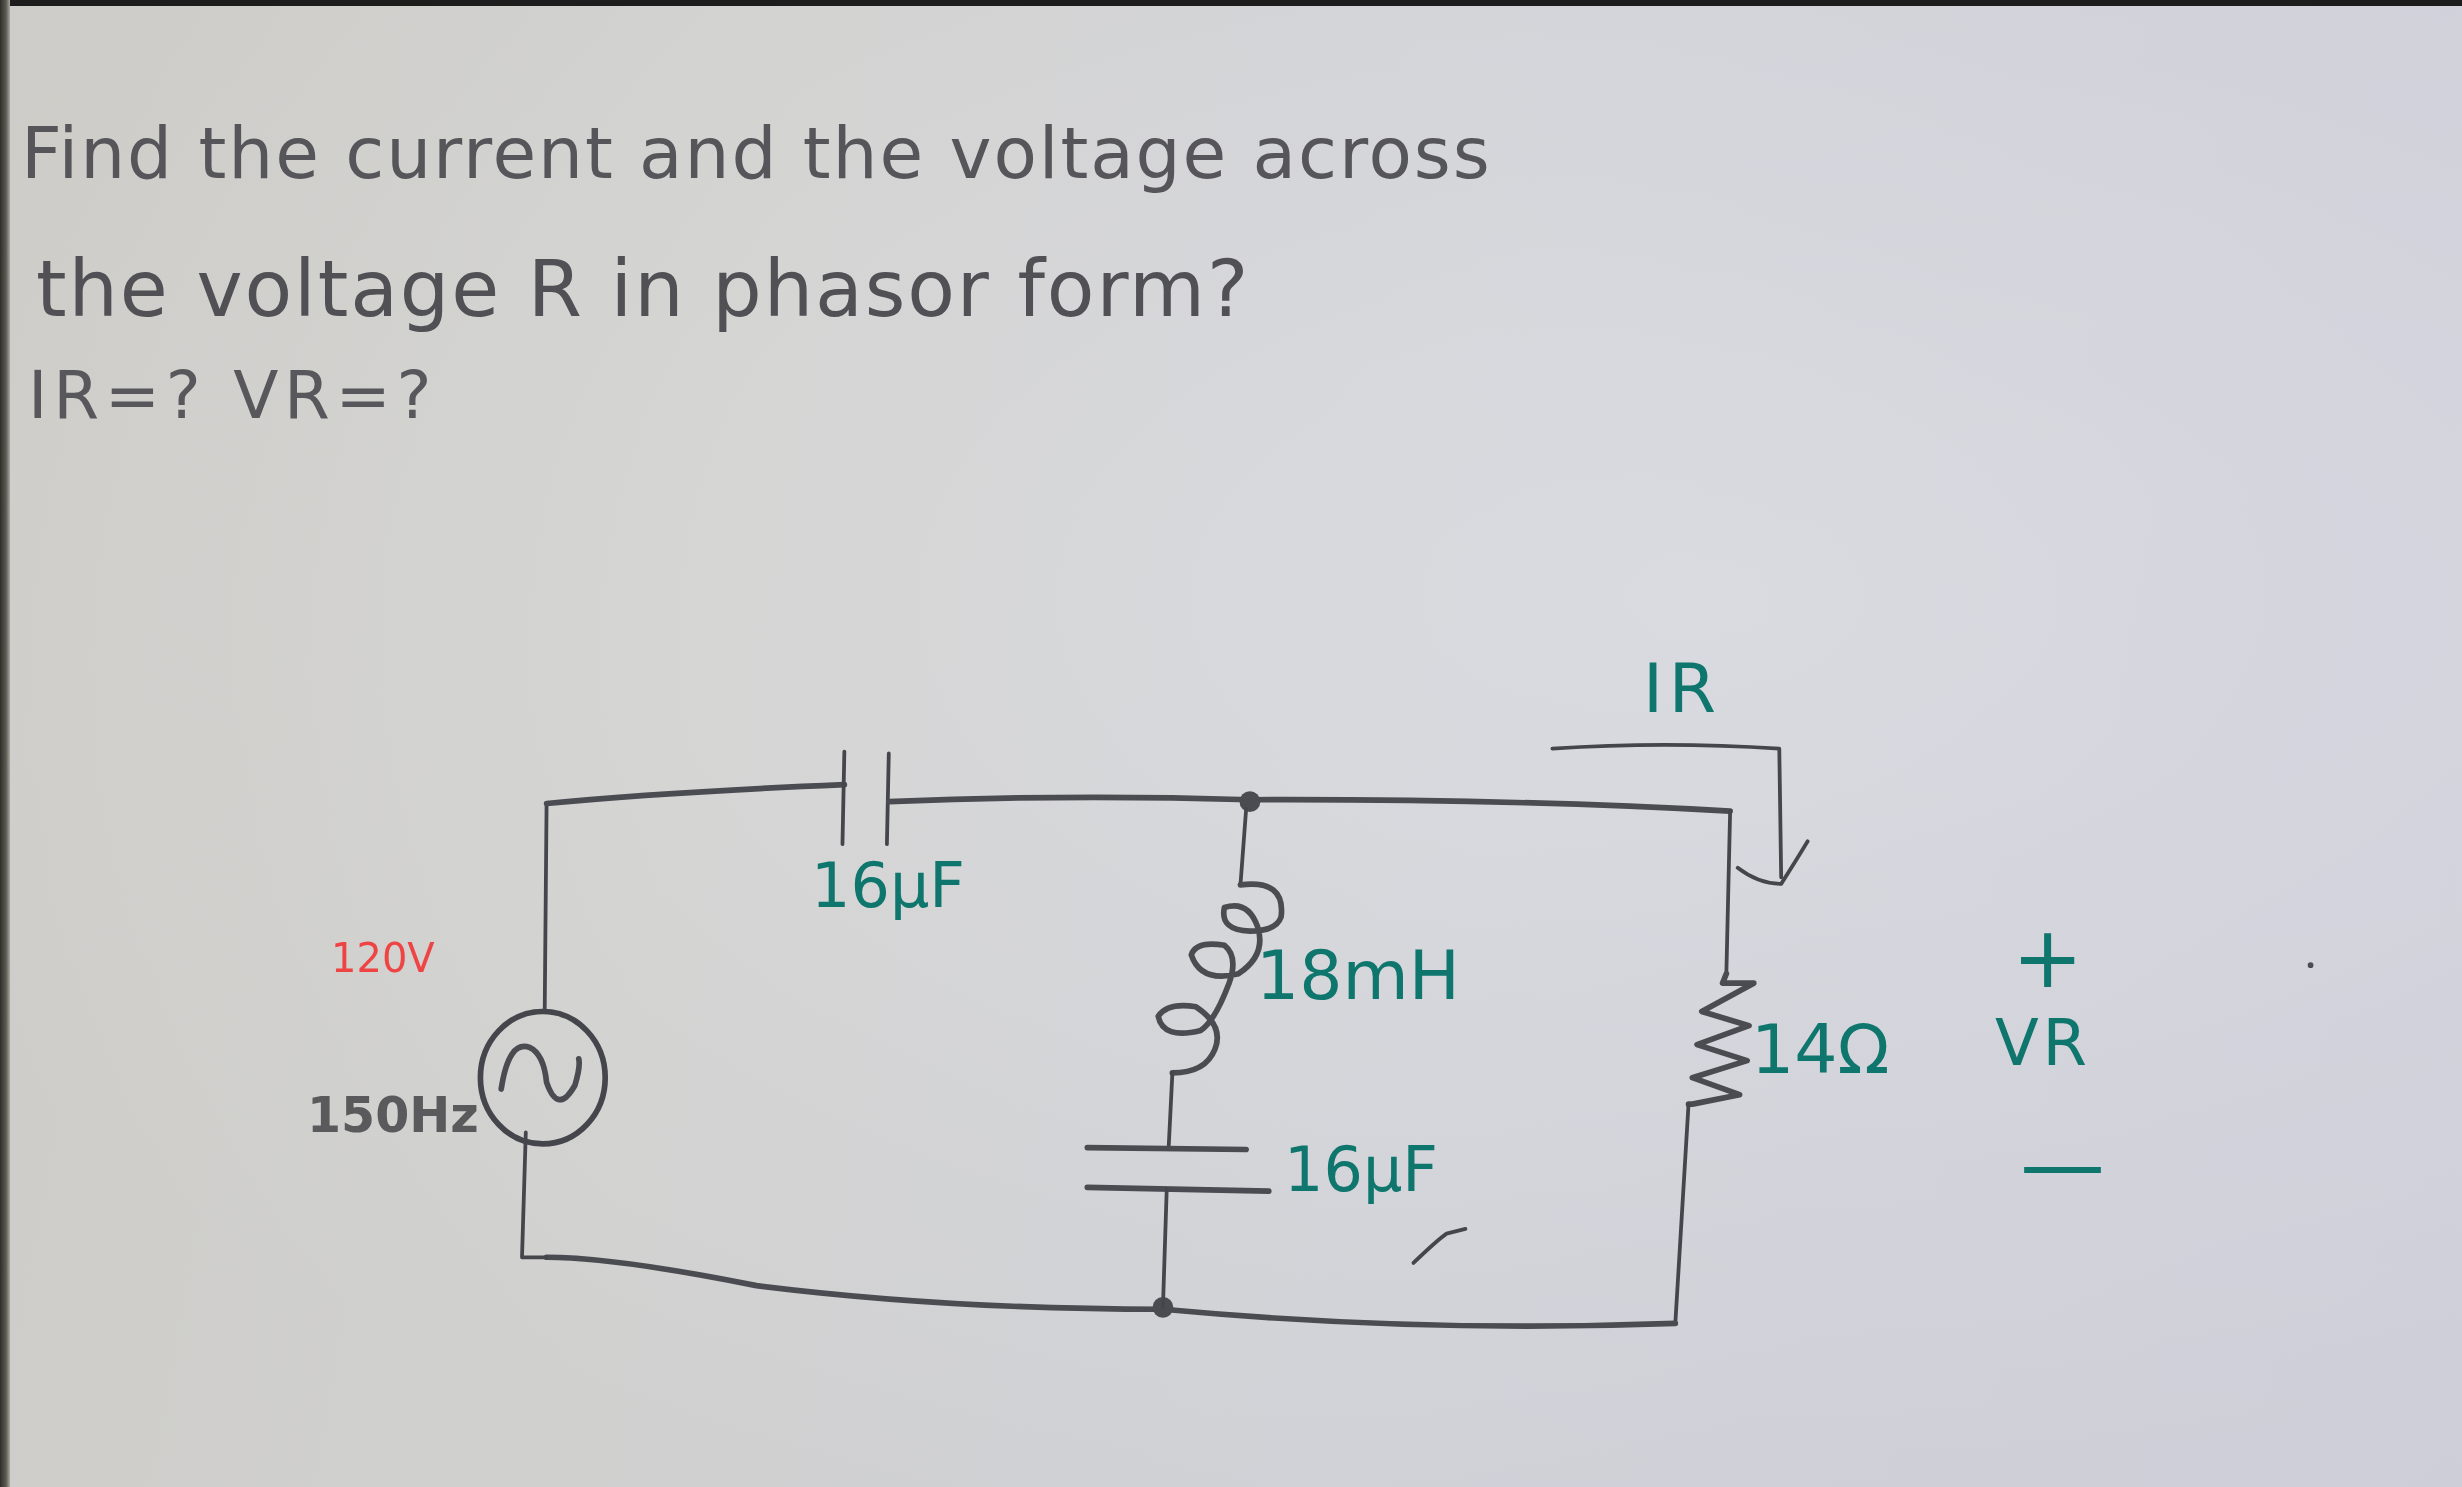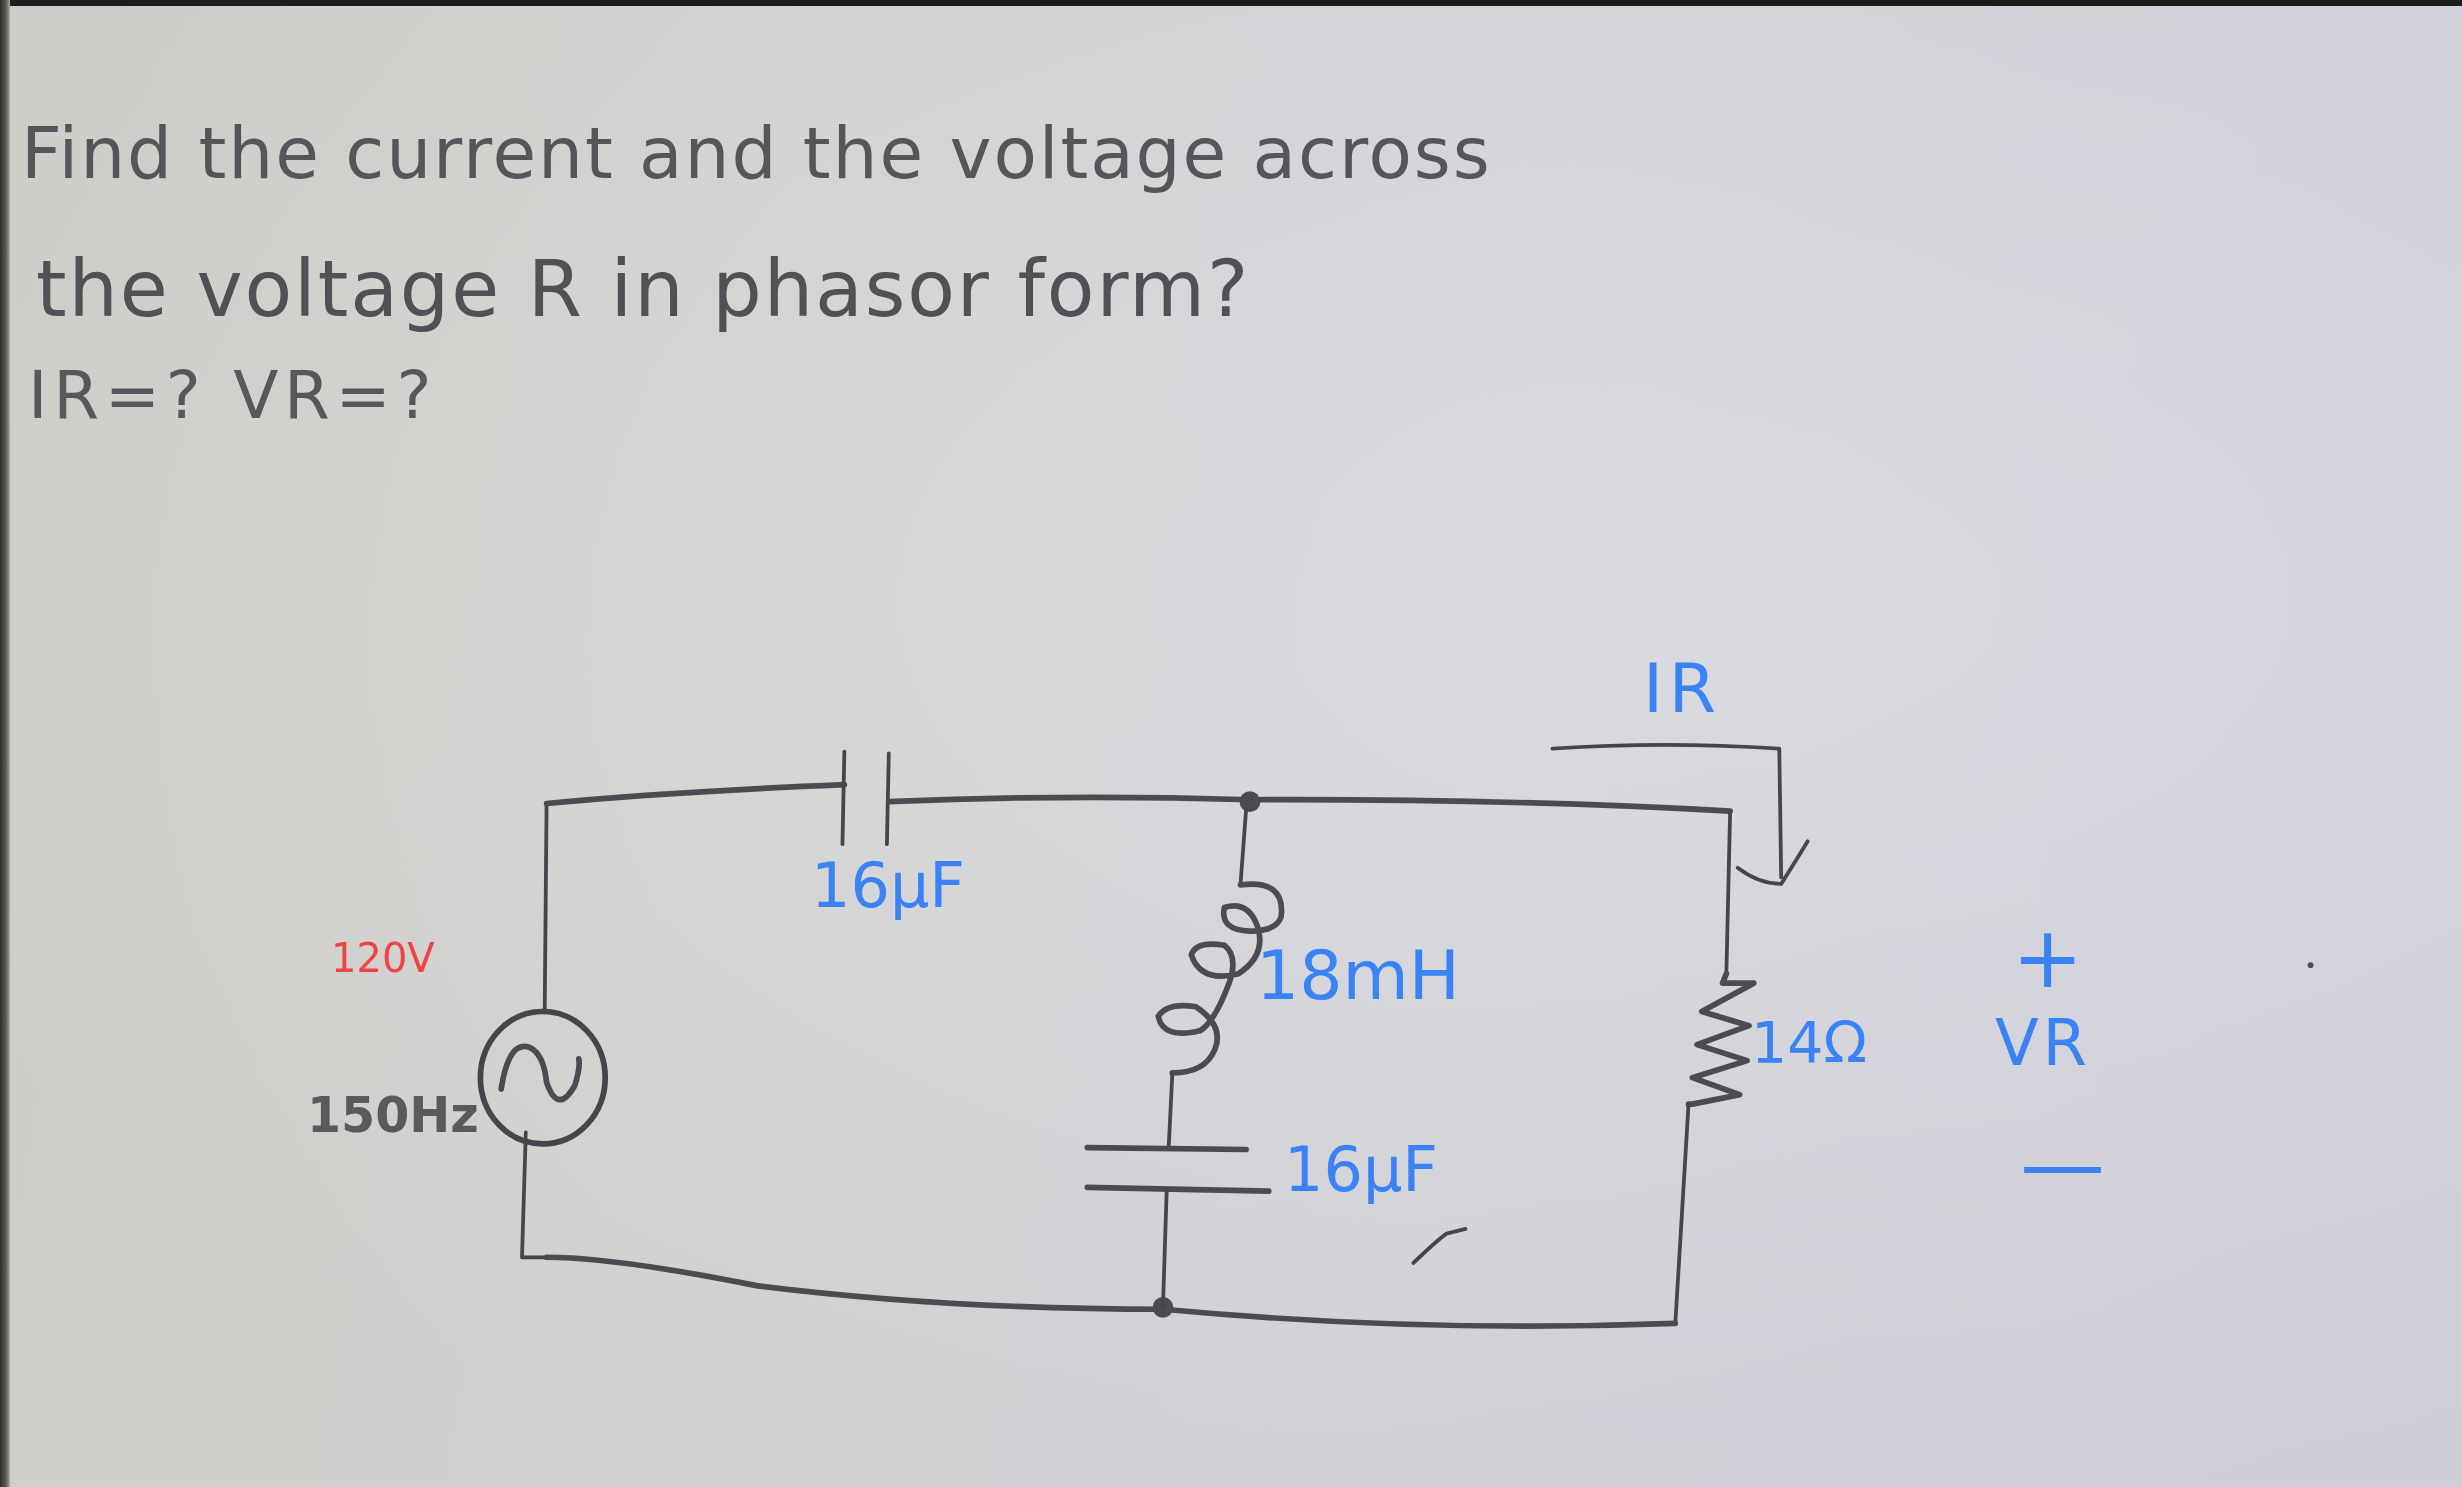--- a/index.html
+++ b/index.html
@@ -32,27 +32,27 @@
       color: #4a4a52;
       font-family: "DejaVu Sans", sans-serif;
       font-weight: normal;
       white-space: nowrap;
       letter-spacing: 0.9px;
     }
     .q-line1 { left: 21px; top: 112px; font-size: 71px; letter-spacing: 1.9px; color: #55555a; }
     .q-line2 { left: 36px; top: 244px; font-size: 78px; letter-spacing: 1.9px; color: #505055; }
     .q-line3 { left: 28px; top: 357px; font-size: 66px; letter-spacing: 5.7px; color: #58585c; }
 
-    .lbl { position: absolute; color: #3b82f6; white-space: nowrap; font-family: "DejaVu Sans", sans-serif; }
+    .lbl { position: absolute; color: #0f766e; white-space: nowrap; font-family: "DejaVu Sans", sans-serif; }
     .lbl-cap1 { left: 811px; top: 849px; font-size: 62px; }
     .lbl-volt { left: 331px; top: 935px; font-size: 40px; color: #ef4444; }
     .lbl-freq { left: 307px; top: 1087px; font-size: 49px; color: #5a5a5c; font-weight: bold; }
     .lbl-ind  { left: 1256px; top: 936px; font-size: 68px; }
     .lbl-cap2 { left: 1284px; top: 1133px; font-size: 62px; }
-    .lbl-res  { left: 1751px; top: 1010px; font-size: 57px; }
+    .lbl-res  { left: 1751px; top: 1010px; font-size: 68px; }
     .lbl-ir   { left: 1643px; top: 649px; font-size: 68px; letter-spacing: 5.7px; }
     .lbl-vr   { left: 1995px; top: 1006px; font-size: 64px; letter-spacing: 3.8px; text-align: center; }
     .lbl-plus { left: 2012px; top: 908px; font-size: 85px; }
     .lbl-minus{ left: 2020px; top: 1114px; font-size: 85px; }
 
     svg.circuit {
       position: absolute; left: 0; top: 0;
       width: 2462px; height: 1487px;
     }
     .wire { fill: none; stroke: #4b4b52; stroke-width: 6; stroke-linecap: round; stroke-linejoin: round; }

